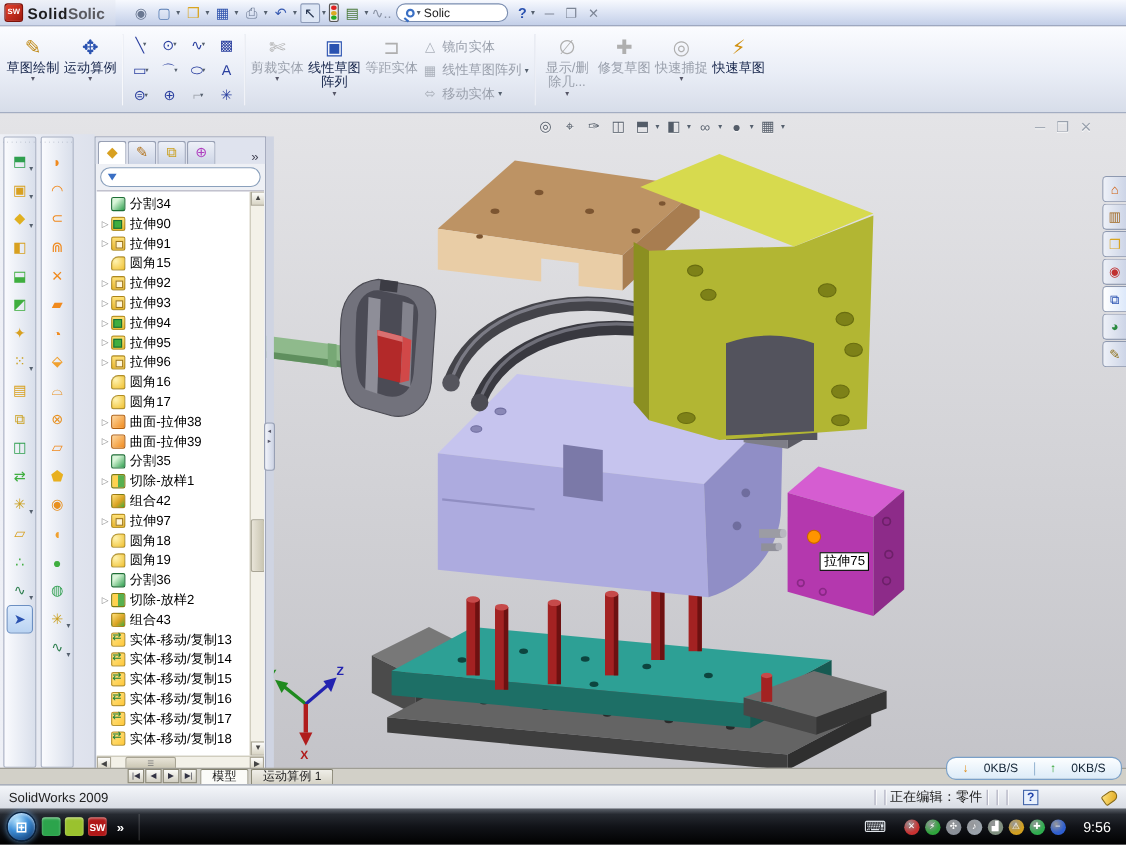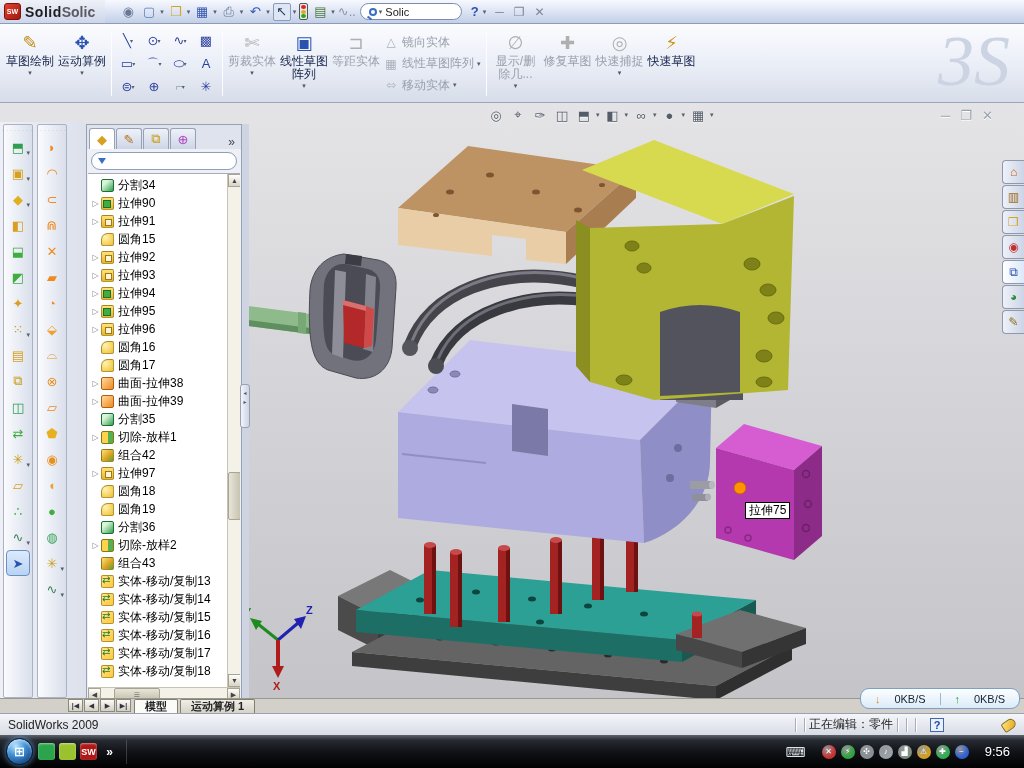--- a/index.html
+++ b/index.html
@@ -136,21 +136,21 @@
   #tooltip { position:absolute; left:745px; top:399px; background:#fff; border:1px solid #000;
     padding:0 3px; font-size:12px; line-height:15px; color:#000; z-index:6; }
   #netoverlay { position:absolute; left:860px; top:585px; width:160px; height:21px; z-index:7;
     background:linear-gradient(180deg,#fcfeff,#dcebf8); border:1px solid #7aa0c8; border-radius:9px;
     display:flex; align-items:center; justify-content:space-evenly; font-size:11px; color:#123; }
   #netoverlay .na-down { color:#e09020; font-weight:bold; } #netoverlay .na-up { color:#2aa02a; font-weight:bold; }
   #netoverlay .nsep { width:1px; height:12px; background:#9ab8d4; }
 
   
   #docstrip { position:absolute; left:0; top:595px; width:1024px; height:15px; background:#d2d0c8;
-    border-top:1px solid #9a9890; display:flex; align-items:flex-end; padding-left:68px; z-index:5;font-weight:bold; }
+    border-top:1px solid #9a9890; display:flex; align-items:flex-end; padding-left:116px; z-index:5; }
   .vcr { width:15px; height:13px; margin-bottom:1px; background:linear-gradient(180deg,#fbfbf8,#d2cfc2);
     border:1px solid #8d8a7a; font-size:7px; text-align:center; line-height:12px; color:#334; margin-right:1px; }
   .dtab { height:14px; line-height:13px; padding:0 10px; font-size:11px; color:#222;
     background:linear-gradient(180deg,#efeee8,#d6d3c6); border:1px solid #82806e; border-bottom:none;
     border-radius:2px 2px 0 0; margin-left:2px; }
   .dtab.active { background:#fbfbf8; }
 
   
   #statusbar { position:absolute; left:0; top:713px; width:1024px; height:22px;
     background:linear-gradient(180deg,#f4f6fa,#d8dce4); border-top:1px solid #9aa2b2;
@@ -226,21 +226,20 @@
     <span class="tbi" style="color:#2a52b0;font-weight:bold">?</span>
     <span class="dd">▾</span>
     <div id="winctls" style="display:flex;margin-left:4px">
         <span class="winctl">─</span>
         <span class="winctl">❐</span>
         <span class="winctl">✕</span>
       </div>
   </div>
 
   <div id="cmdmgr">
-    <div id="watermark">3S</div>
     <div id="cmg1" style="display:flex">
         <div class="cmbtn">
           <div class="cmicon" style="color: rgb(192, 138, 24);">✎</div>
           <div class="cmlabel">草图绘制</div>
           <div class="cmdd">▾</div>
         </div>
         <div class="cmbtn">
           <div class="cmicon" style="color: rgb(42, 82, 176);">✥</div>
           <div class="cmlabel">运动算例</div>
           <div class="cmdd">▾</div>

